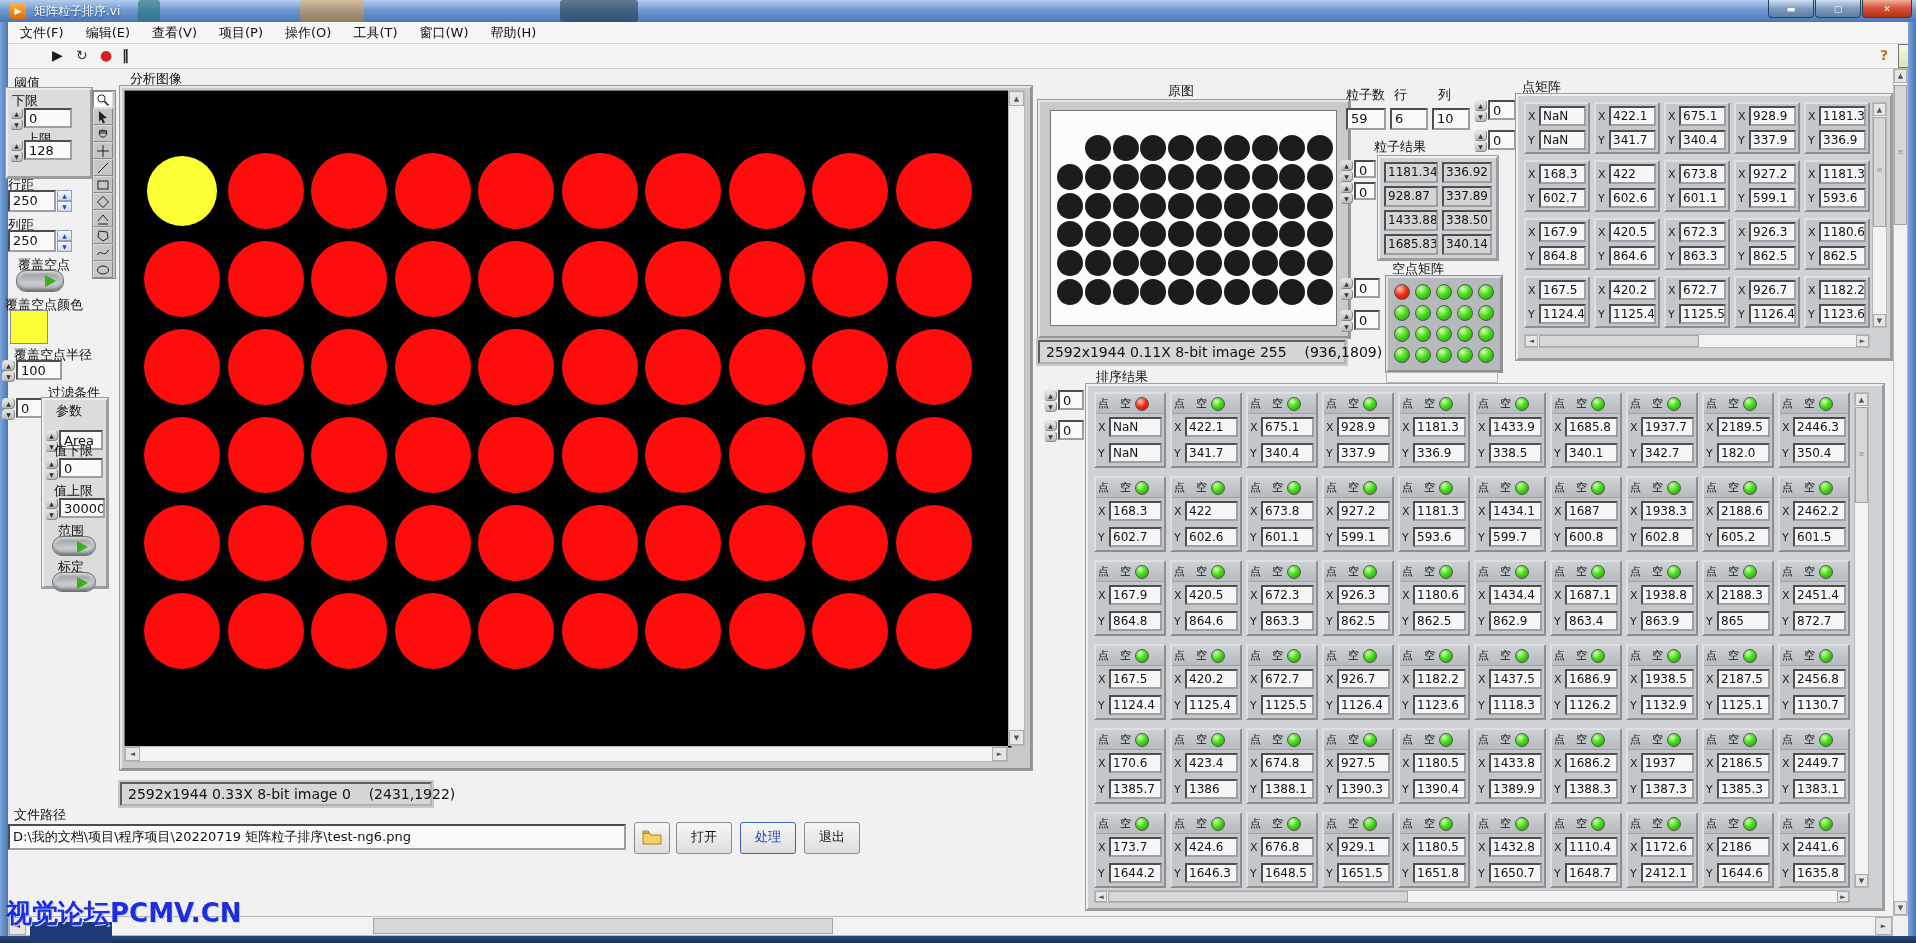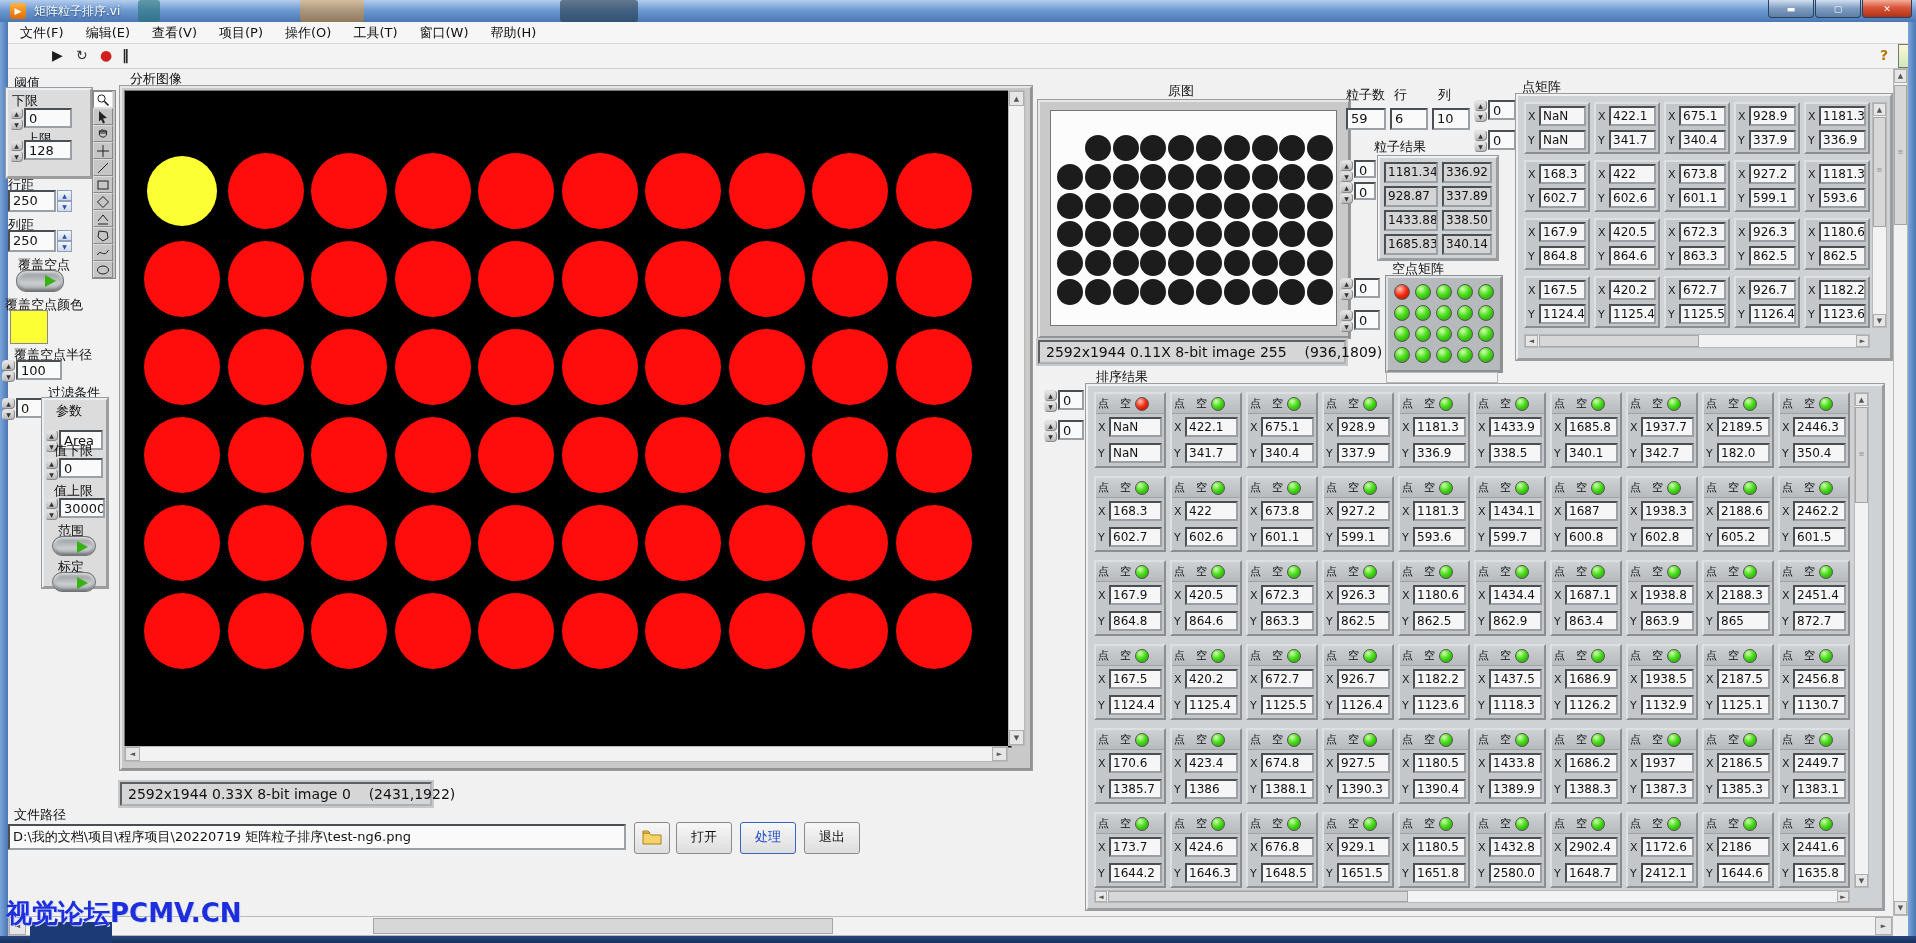--- a/index.html
+++ b/index.html
@@ -1578,32 +1578,32 @@
           <div class="pt">点</div>
           <div class="emp">空</div>
           <div class="led g"></div>
         </div>
         <div class="xyrow">
           <div class="xylab">X</div>
           <div class="xyfield">1432.8</div>
         </div>
         <div class="xyrow">
           <div class="xylab">Y</div>
-          <div class="xyfield">2580.0</div>
+          <div class="xyfield">1650.7</div>
         </div>
       </div>
       <div class="sort-cell" style="left: 456px; top: 420px;">
         <div class="sc-head">
           <div class="pt">点</div>
           <div class="emp">空</div>
           <div class="led g"></div>
         </div>
         <div class="xyrow">
           <div class="xylab">X</div>
-          <div class="xyfield">2902.4</div>
+          <div class="xyfield">1110.4</div>
         </div>
         <div class="xyrow">
           <div class="xylab">Y</div>
           <div class="xyfield">1648.7</div>
         </div>
       </div>
       <div class="sort-cell" style="left: 532px; top: 420px;">
         <div class="sc-head">
           <div class="pt">点</div>
           <div class="emp">空</div>

